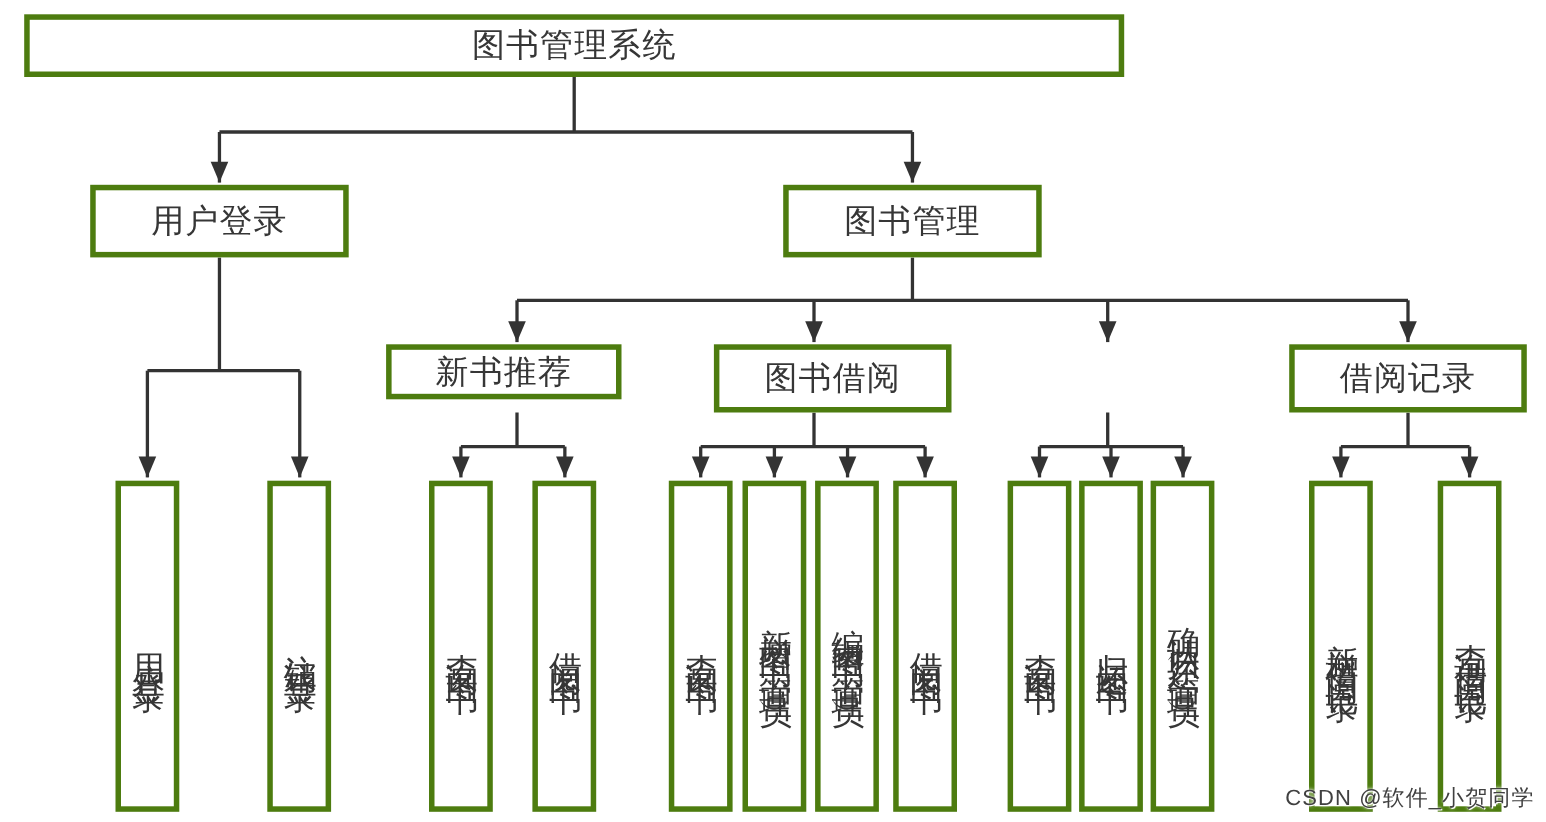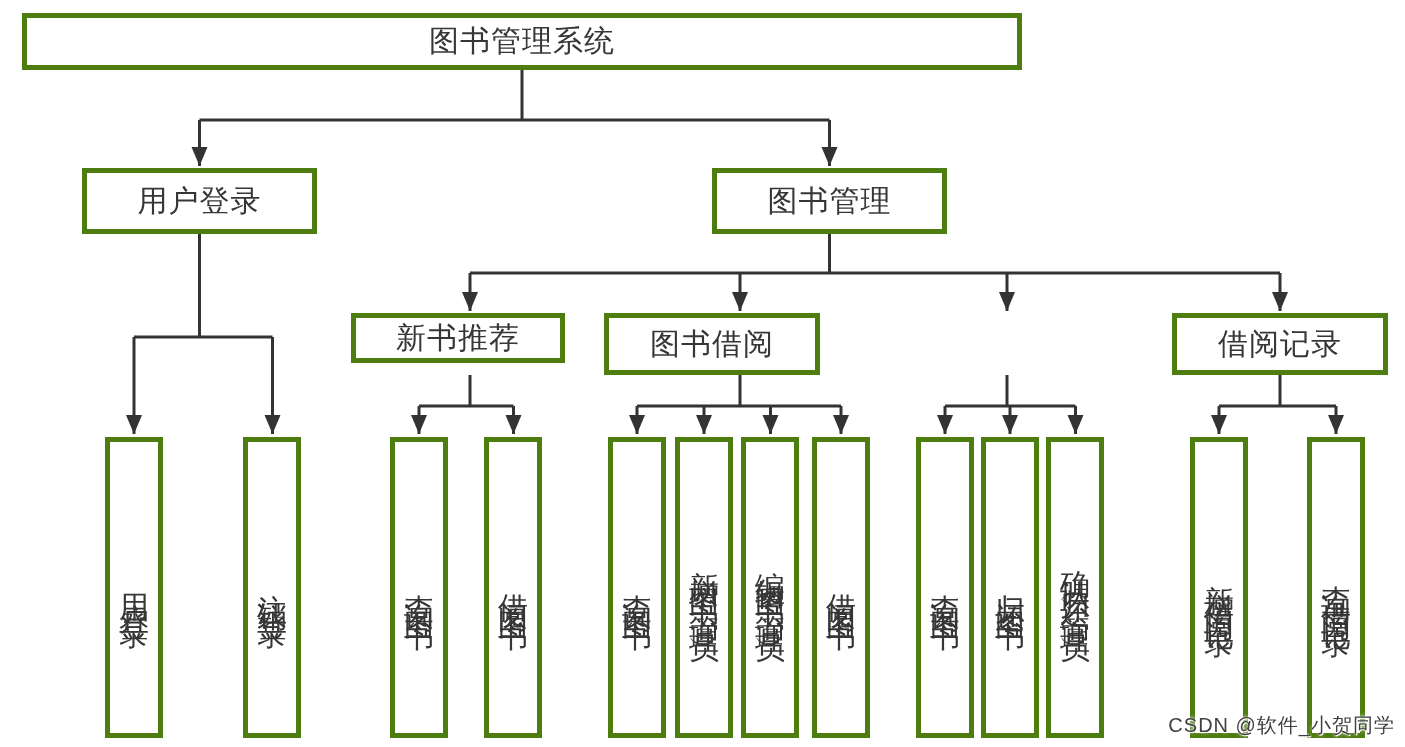--- a/index.html
+++ b/index.html
@@ -103,21 +103,21 @@
       <line x1="1336" y1="406" x2="1336" y2="434" marker-end="url(#arrow)"></line>
     </g>
   </svg>
 
   <div class="node" style="left:22px; top:13px; width:1000px; height:57px;">图书管理系统</div>
 
   <div class="node" style="left:82px; top:168px; width:235px; height:66px;">用户登录</div>
   <div class="node" style="left:712px; top:168px; width:235px; height:66px;">图书管理</div>
 
   <div class="node" style="left:351px; top:313px; width:214px; height:50px;">新书推荐</div>
-  <div class="node" style="left:604px; top:313px; width:216px; height:62px;">图书借阅</div>
+  <div class="node" style="left:649px; top:313px; width:216px; height:62px;">图书借阅</div>
   <div class="node" style="left:1172px; top:313px; width:216px; height:62px;">借阅记录</div>
 
   <div class="node" style="left:105px; top:437px; width:58px; height:301px;">
     <span class="vtext">用户登录</span>
   </div>
   <div class="node" style="left:243px; top:437px; width:58px; height:301px;">
     <span class="vtext">注销登录</span>
   </div>
 
   <div class="node" style="left:390px; top:437px; width:58px; height:301px;">

